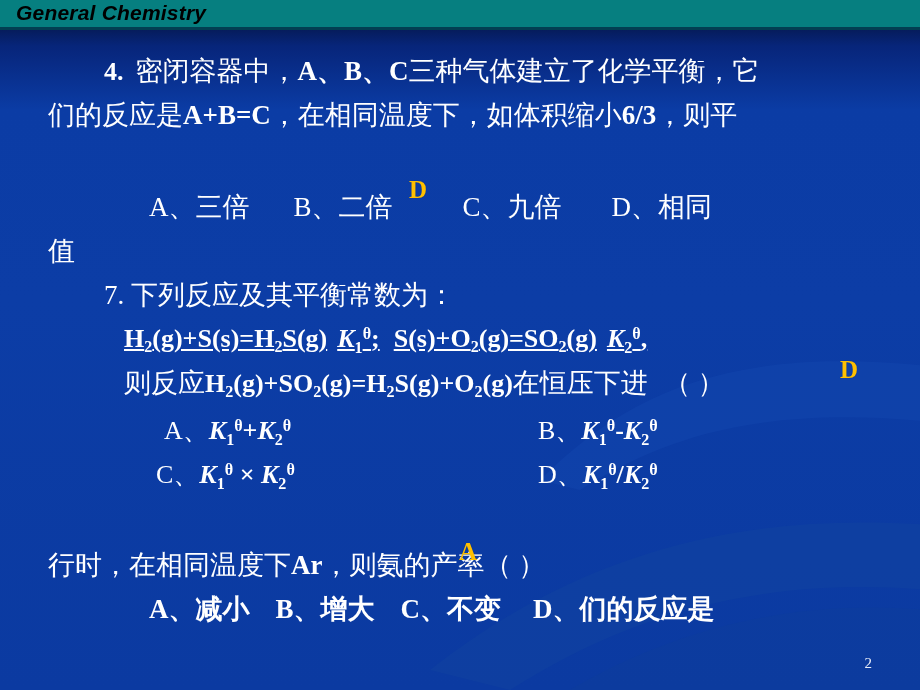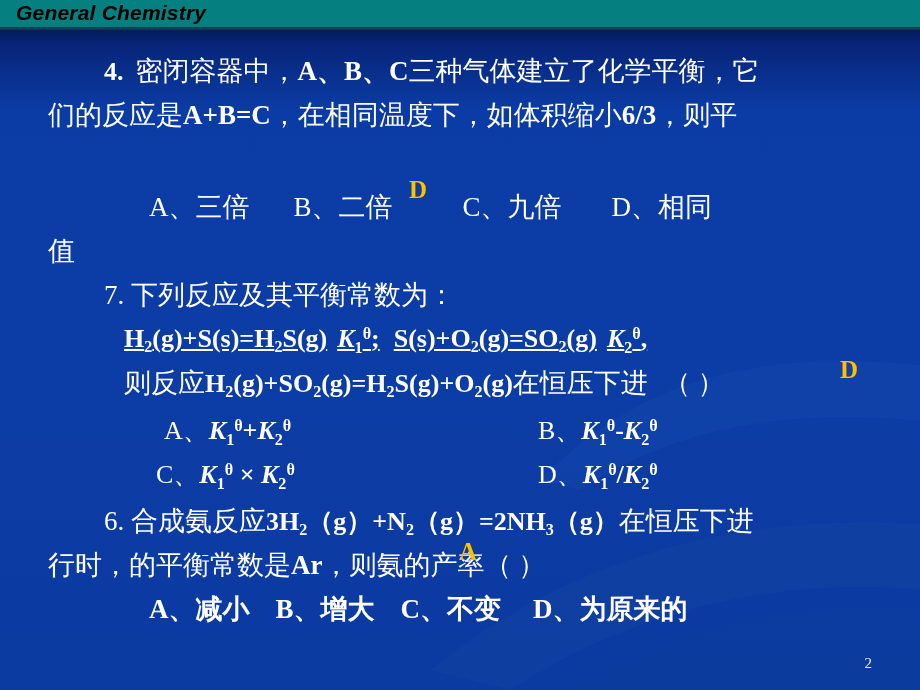--- a/index.html
+++ b/index.html
@@ -185,31 +185,28 @@
     </div>
 
     <div class="line chem" style="top:432px; left:140px;">
       <span class="cn">C、</span><span class="ital">K</span><sub>1</sub><sup>θ</sup><span> × </span><span class="ital">K</span><sub>2</sub><sup>θ</sup>
     </div>
 
     <div class="line chem" style="top:432px; left:522px;">
       <span class="cn">D、</span><span class="ital">K</span><sub>1</sub><sup>θ</sup><span>/</span><span class="ital">K</span><sub>2</sub><sup>θ</sup>
     </div>
 
-    <div class="line" style="top:478px; left:88px;">
-      <span class="cn">6.   合成氨反应</span><span class="chem"><span>3H</span><sub>2</sub><span>（g）+N</span><sub>2</sub><span>（g）=2NH</span><sub>3</sub><span>（g）</span></span><span class="cn">在恒压下进</span>
-    </div>
 
     <div class="answer" style="top:508px; left:443px;">A</div>
 
     <div class="line" style="top:522px; left:32px;">
-      <span class="cn">行时，的平衡常数是</span><span class="bold">Ar</span><span class="cn">，则氨的产率（   ）</span>
+      <span class="cn">行时，在相同温度下</span><span class="bold">Ar</span><span class="cn">，则氨的产率（   ）</span>
     </div>
 
     <div class="line opt-row" style="top:566px; left:133px;">
-      <span class="bold cn">A、减小</span><span style="display:inline-block;width:26px"></span><span class="bold cn">B、增大</span><span style="display:inline-block;width:26px"></span><span class="bold cn">C、不变</span><span style="display:inline-block;width:32px"></span><span class="bold cn">D、为原来的</span>
+      <span class="bold cn">A、减小</span><span style="display:inline-block;width:26px"></span><span class="bold cn">B、增大</span><span style="display:inline-block;width:26px"></span><span class="bold cn">C、不变</span><span style="display:inline-block;width:32px"></span><span class="bold cn">D、们的反应是</span>
     </div>
 
   </div>
 
   <div class="page-number">2</div>
 
 </div>
 
 </body></html>

